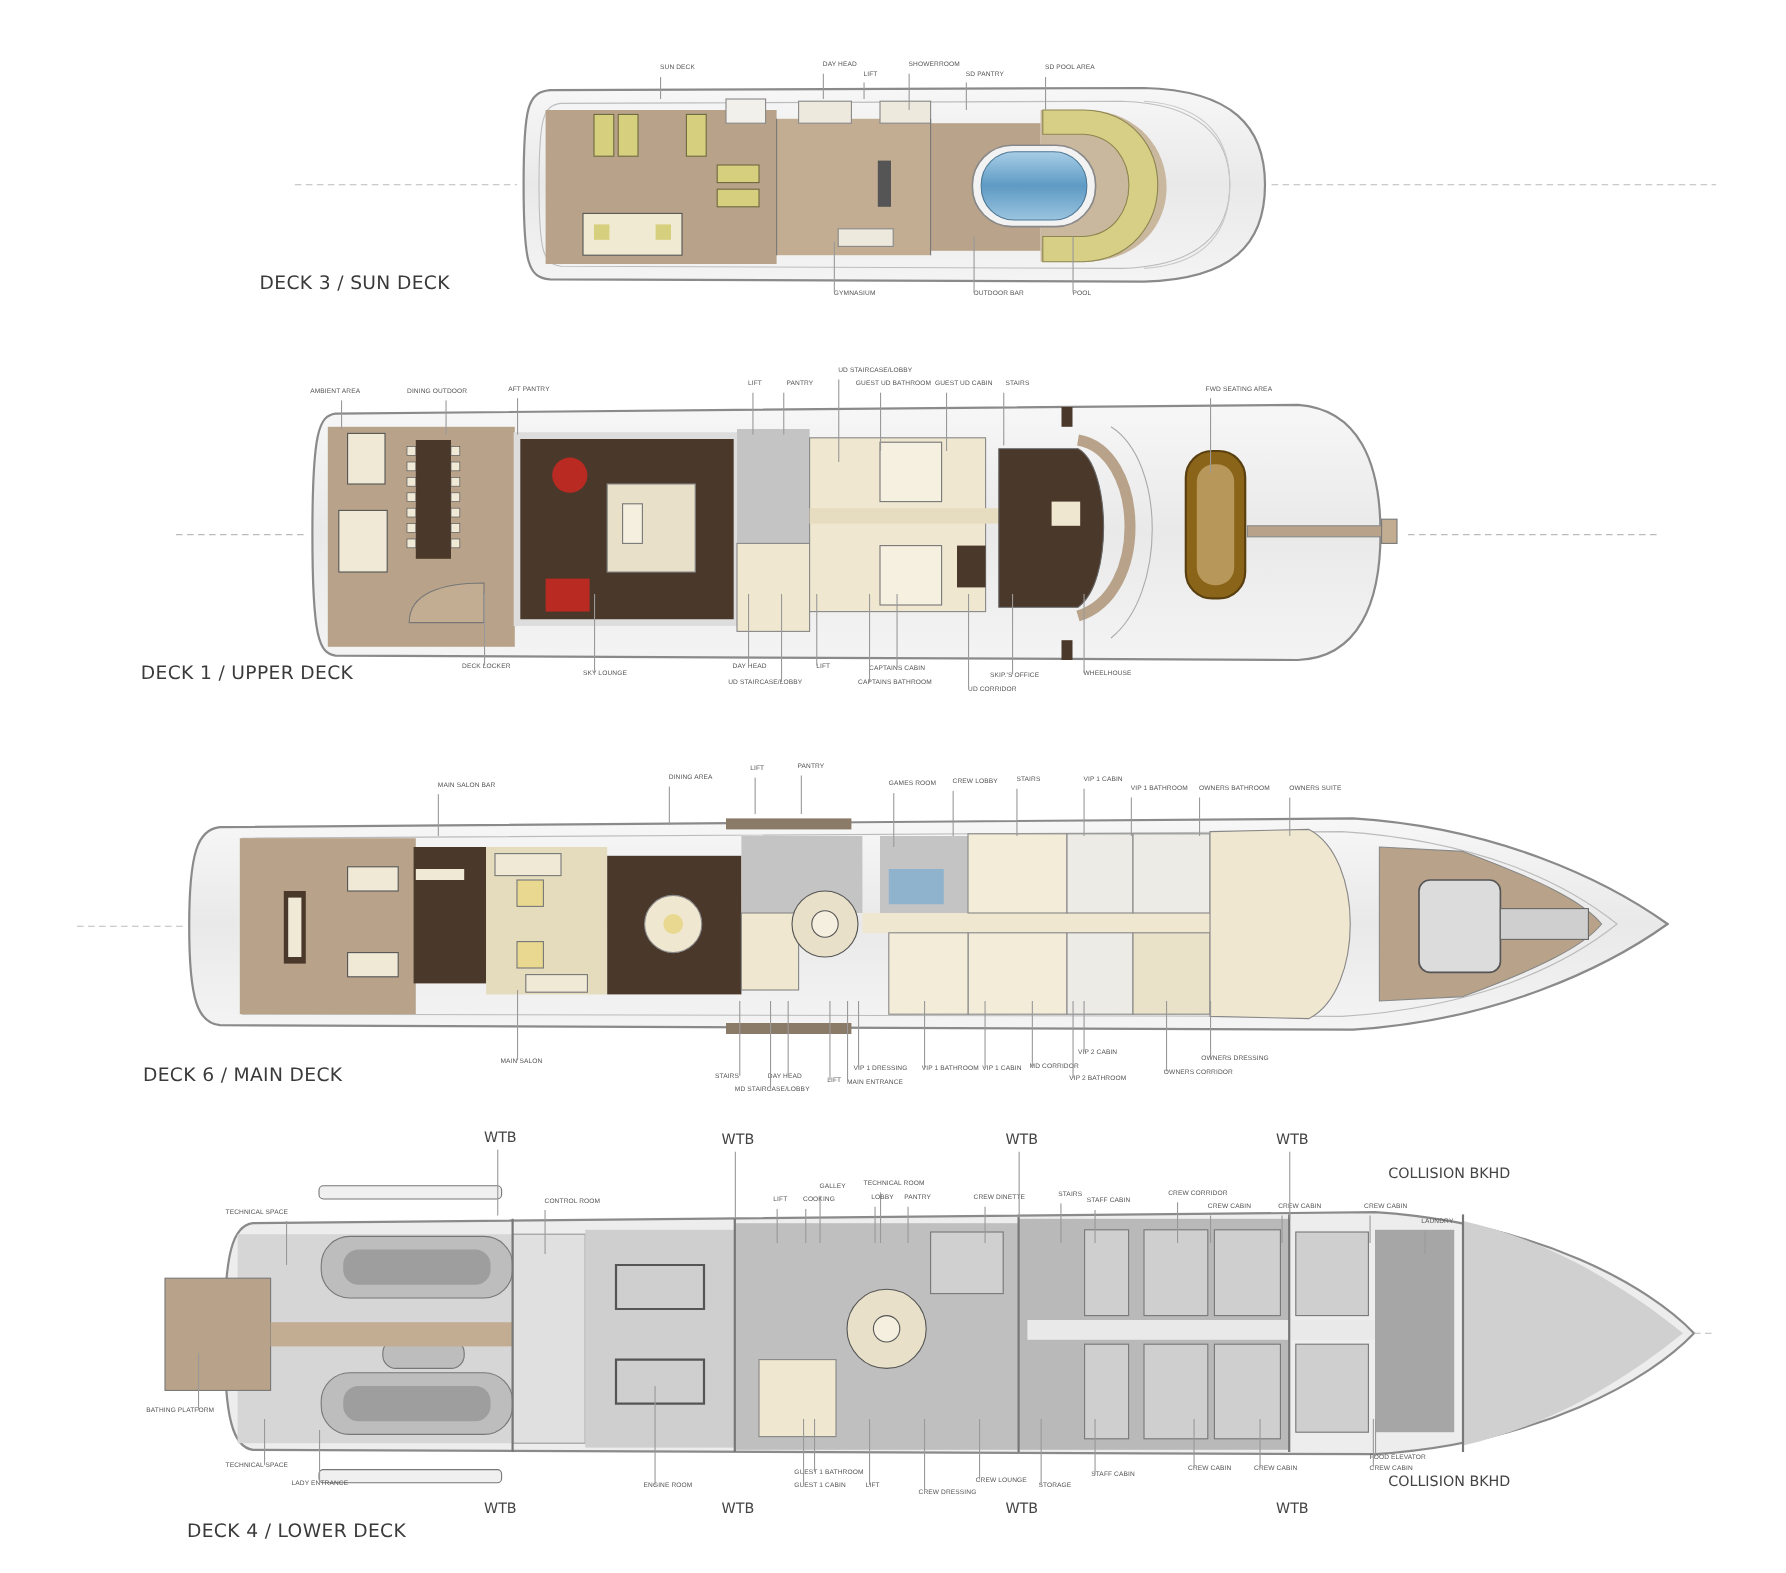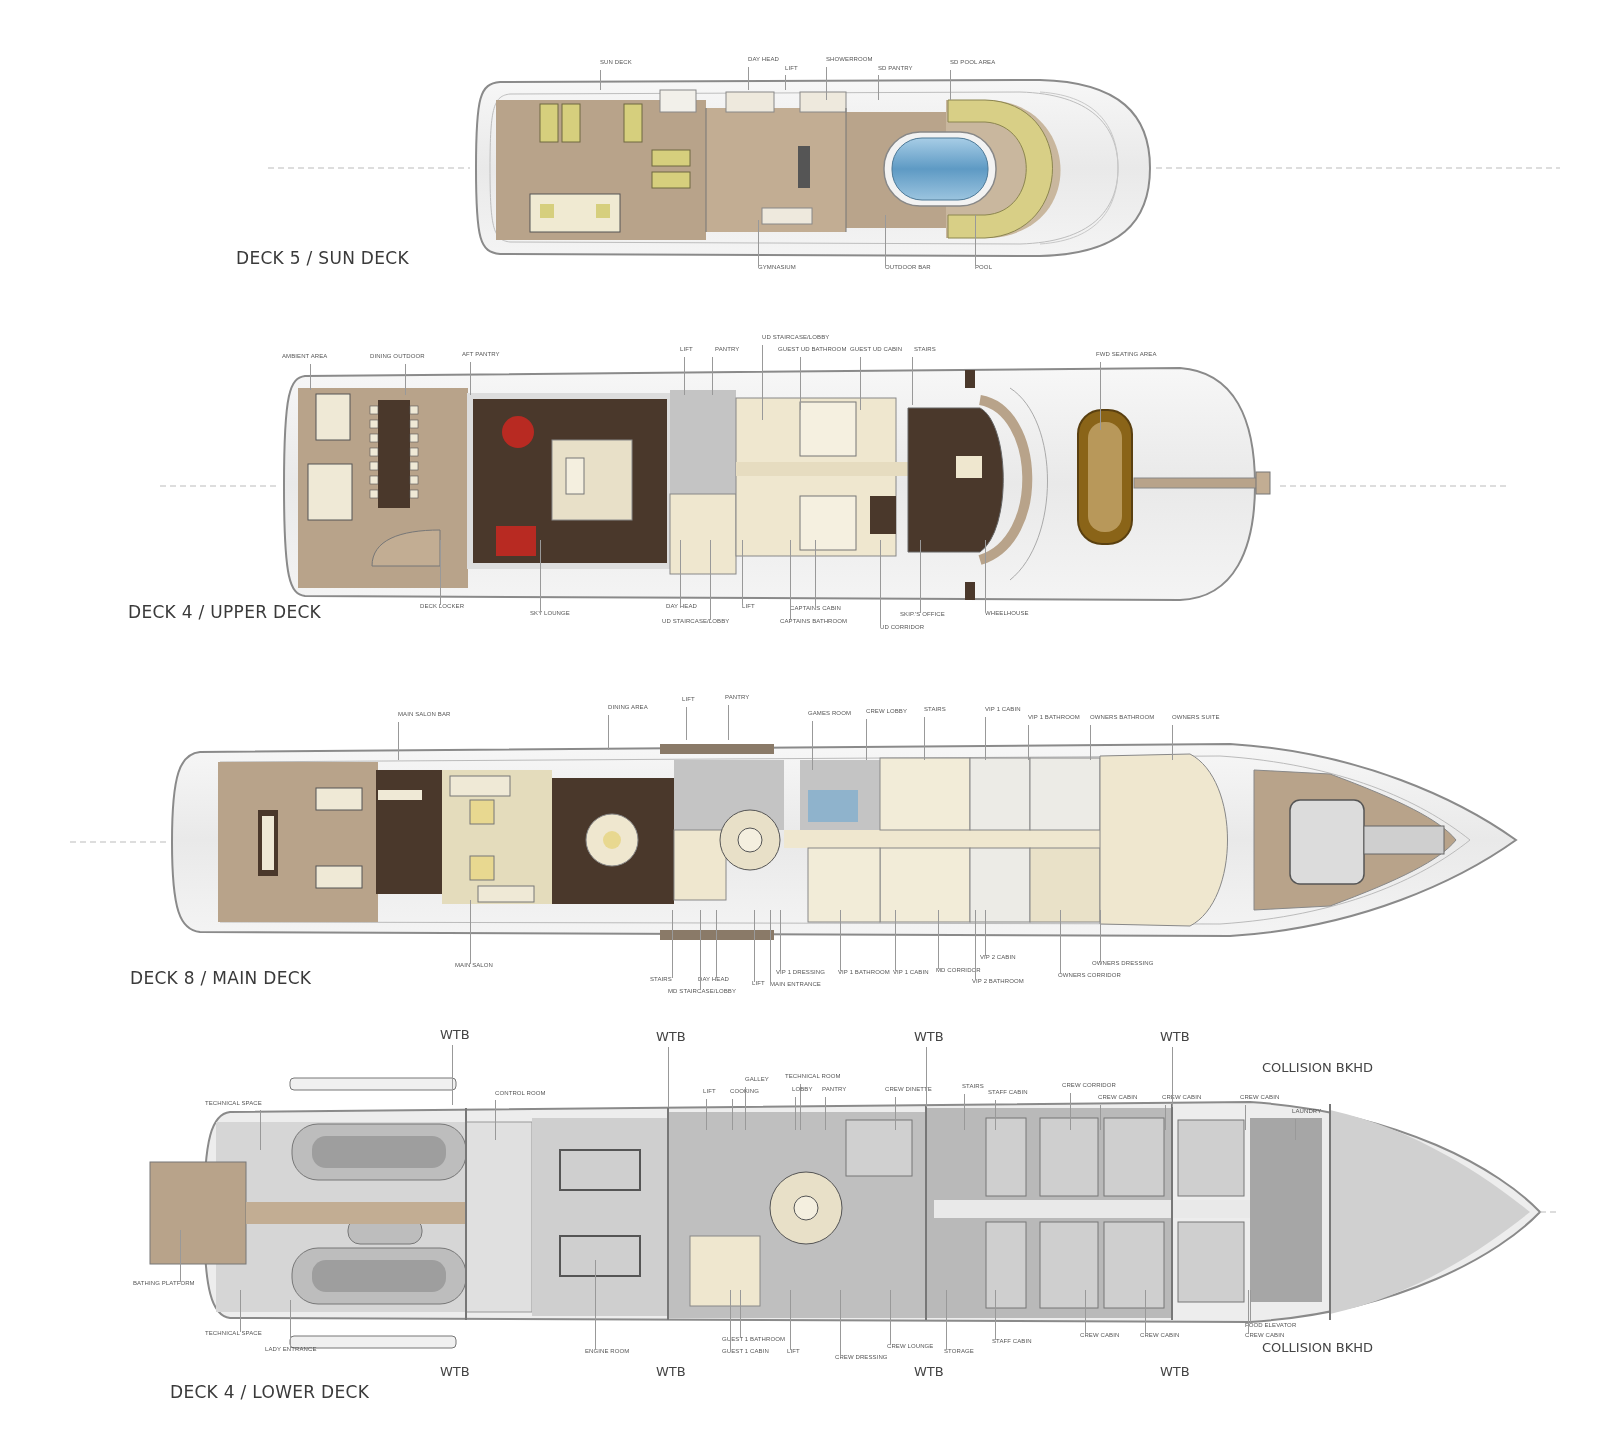--- a/index.html
+++ b/index.html
@@ -229,23 +229,23 @@
     <g stroke="#bbb" stroke-dasharray="6,4" stroke-width="1">
       <line x1="268" y1="168" x2="470" y2="168"></line>
         <line x1="1156" y1="168" x2="1560" y2="168"></line>
       <line x1="160" y1="486" x2="280" y2="486"></line>
         <line x1="1280" y1="486" x2="1506" y2="486"></line>
       <line x1="70" y1="842" x2="168" y2="842"></line>
       <line x1="1540" y1="1212" x2="1560" y2="1212"></line>
     </g>
   </svg>
 
-  <div class="deck-title" style="left:236px;top:248px;">DECK 5 / SUN DECK</div>
-  <div class="deck-title" style="left:128px;top:602px;">DECK 4 / UPPER DECK</div>
-  <div class="deck-title" style="left:130px;top:968px;">DECK 8 / MAIN DECK</div>
+  <div class="deck-title" style="left:236px;top:248px;">DECK 3 / SUN DECK</div>
+  <div class="deck-title" style="left:128px;top:602px;">DECK 1 / UPPER DECK</div>
+  <div class="deck-title" style="left:130px;top:968px;">DECK 6 / MAIN DECK</div>
   <div class="deck-title" style="left:170px;top:1382px;">DECK 4 / LOWER DECK</div>
 
   <div id="label-layer">
       <div class="lbl" style="left: 600px; top: 59px;">SUN DECK</div>
       <div class="lead" style="left: 600px; top: 70px; height: 20px;"></div>
       <div class="lbl" style="left: 748px; top: 56px;">DAY HEAD</div>
       <div class="lead" style="left: 748px; top: 67px; height: 23px;"></div>
       <div class="lbl" style="left: 785px; top: 65px;">LIFT</div>
       <div class="lead" style="left: 785px; top: 75px; height: 15px;"></div>
       <div class="lbl" style="left: 826px; top: 56px;">SHOWERROOM</div>

